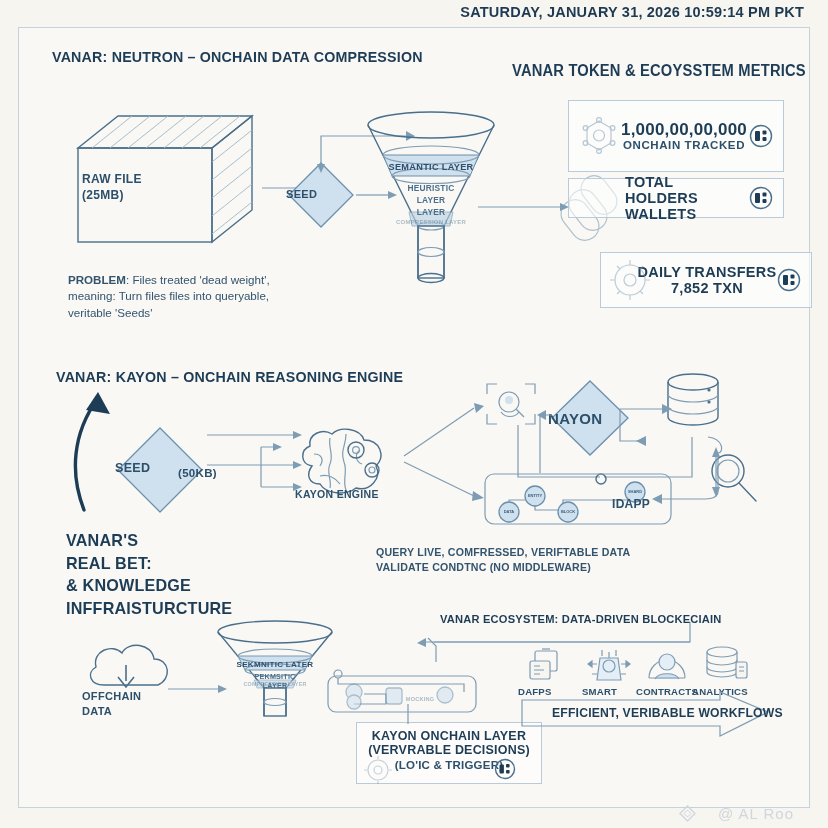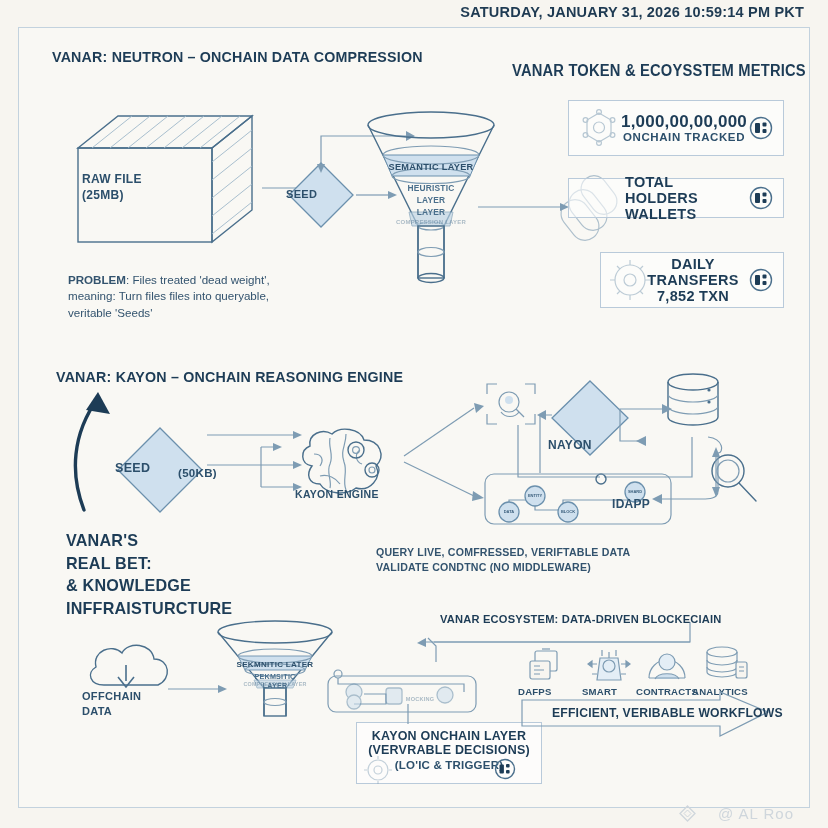--- a/index.html
+++ b/index.html
@@ -182,21 +182,21 @@
   </svg>
 
   <div class="problem" style="left:68px;top:272px;">
     <span style="font-weight:700">PROBLEM</span><span>: Files treated 'dead weight',</span><br>
     <span>meaning: Turn files files into queryable,</span><br>
     <span>veritable 'Seeds'</span>
   </div>
 
   <div class="ttl abs" style="left:512px;top:62px;font-size:16px;">VANAR TOKEN &amp; ECOYSSTEM METRICS</div>
 
-  <div class="metric-card" style="left:568px;top:100px;width:216px;height:56px;justify-content:space-between;">
+  <div class="metric-card" style="left:568px;top:100px;width:216px;height:72px;justify-content:space-between;">
     <svg width="40" height="40">
       <g class="stroke-thin" opacity=".55">
         <polygon points="20,5 32,12 32,27 20,34 8,27 8,12"></polygon>
         <circle cx="20" cy="19.5" r="5.5"></circle>
         <circle cx="20" cy="4" r="2.4"></circle>
           <circle cx="33.5" cy="12" r="2.4"></circle>
         <circle cx="33.5" cy="27" r="2.4"></circle>
           <circle cx="20" cy="35" r="2.4"></circle>
         <circle cx="6.5" cy="27" r="2.4"></circle>
           <circle cx="6.5" cy="12" r="2.4"></circle>
@@ -229,21 +229,21 @@
       <div class="metric-l2">WALLETS</div>
     </div>
     <svg width="24" height="24">
       <circle class="stroke" cx="12" cy="12" r="10.5" stroke-width="1.2"></circle>
       <rect fill="#1d3c56" x="6" y="7" width="5" height="10" rx="1"></rect>
       <rect fill="#1d3c56" x="13.5" y="6.5" width="4" height="4" rx="1"></rect>
       <rect fill="#1d3c56" x="13.5" y="13" width="4" height="4" rx="1"></rect>
     </svg>
   </div>
 
-  <div class="metric-card" style="left:600px;top:252px;width:184px;height:56px;">
+  <div class="metric-card" style="left:600px;top:252px;width:212px;height:56px;">
     <div class="metric-txt" style="text-align:center;padding-left:26px;">
       <div class="metric-l2">DAILY TRANSFERS</div>
       <div class="metric-l2">7,852 TXN</div>
     </div>
     <svg width="24" height="24">
       <circle class="stroke" cx="12" cy="12" r="10.5" stroke-width="1.2"></circle>
       <rect fill="#1d3c56" x="6" y="7" width="5" height="10" rx="1"></rect>
       <rect fill="#1d3c56" x="13.5" y="6.5" width="4" height="4" rx="1"></rect>
       <rect fill="#1d3c56" x="13.5" y="13" width="4" height="4" rx="1"></rect>
     </svg>
@@ -318,21 +318,21 @@
       <circle cx="26" cy="24" r="10"></circle>
         <path d="M33,31 L41,39"></path>
       <circle cx="26" cy="22" r="4" fill="#cfe0ee" stroke="none"></circle>
       <path d="M18,34 C22,40 32,40 36,34"></path>
     </g>
   </svg>
 
   <svg class="abs" style="left:548px;top:378px;" width="84" height="80">
     <polygon class="fill-blue" points="42,3 80,40 42,77 4,40"></polygon>
   </svg>
-  <div class="lbl-c abs" style="left:548px;top:410px;width:84px;font-size:12px;margin-top:28px;">NAYON</div>
+  <div class="lbl-c abs" style="left:548px;top:410px;width:84px;font-size:15px;">NAYON</div>
 
   <svg class="abs" style="left:666px;top:373px;" width="58" height="58">
     <ellipse class="stroke" cx="27" cy="9" rx="25" ry="8"></ellipse>
     <path class="stroke" d="M2,9 L2,44 A25,8 0 0 0 52,44 L52,9"></path>
     <path class="stroke-thin" d="M2,21 A25,8 0 0 0 52,21 M2,33 A25,8 0 0 0 52,33"></path>
     <circle fill="#4a6f8c" cx="43" cy="17" r="1.6"></circle>
       <circle fill="#4a6f8c" cx="43" cy="29" r="1.6"></circle>
   </svg>
 
   <svg class="abs" style="left:706px;top:450px;" width="56" height="58">

